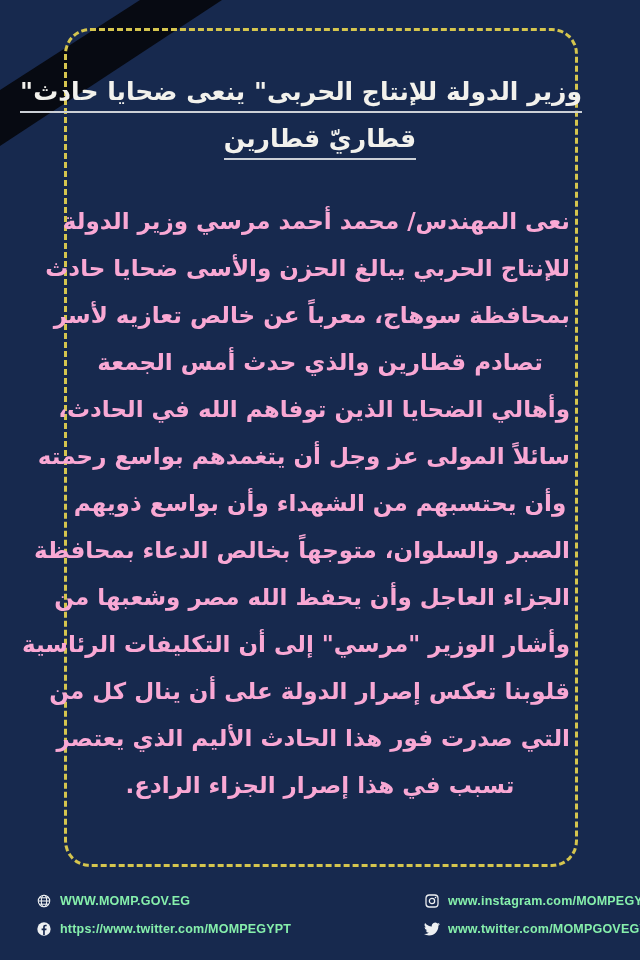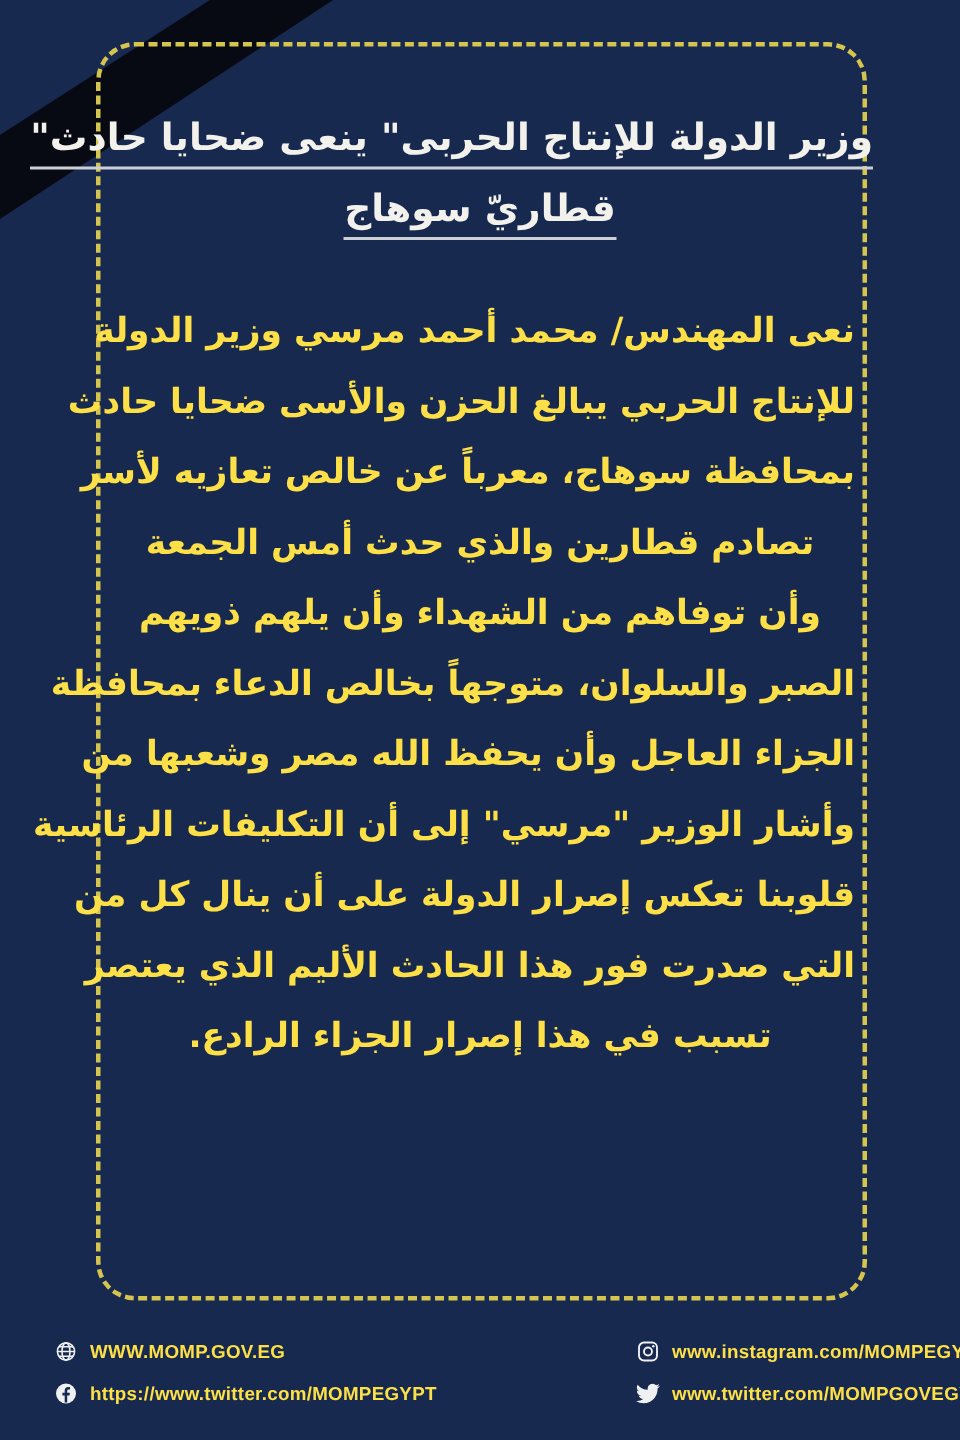--- a/index.html
+++ b/index.html
@@ -20,61 +20,63 @@
     color:#f2f1ec;font-weight:bold;font-size:25px;line-height:47px;
   }
   .title-line{white-space:nowrap;}
   .title-line > span{
     display:inline-block;border-bottom:2px solid #ccd0d6;padding-bottom:4px;
     line-height:30px;
   }
   .body-block{
     position:absolute;left:70px;right:70px;top:198px;z-index:3;
     direction:rtl;text-align:center;
-    color:#fde047;font-weight:bold;font-size:23px;line-height:47px;
+    color:#f9a8d4;font-weight:bold;font-size:23px;line-height:47px;
   }
   .body-line{white-space:nowrap;}
   .footer{
     position:absolute;left:0;top:884px;width:640px;height:66px;z-index:3;
     color:#eef0f2;font-family:"Liberation Sans",sans-serif;
     font-size:12.5px;font-weight:bold;letter-spacing:.2px;
   }
   .footer-col{position:absolute;top:6px;display:flex;flex-direction:column;gap:6px;}
   .footer-col.left{left:36px;}
   .footer-col.right{left:424px;}
   .footer-row{display:flex;align-items:center;gap:8px;height:22px;}
   .footer-row .icn{width:16px;height:16px;flex:0 0 16px;display:inline-flex;}
-  .footer-row a{color:#fde047;text-decoration:none;}
+  .footer-row a{color:#86efac;text-decoration:none;}
 </style>
 </head>
 <body>
 
 <div class="canvas">
 
   <svg class="ribbon-svg" width="640" height="960" viewBox="0 0 640 960" aria-hidden="true">
     <polygon points="140,0 222,0 0,146 0,90" fill="#070a12"></polygon>
   </svg>
 
   <div class="border-frame"></div>
 
   <div class="title-block" dir="rtl" lang="ar">
     <div class="title-line">
       <span>وزير الدولة للإنتاج الحربى" ينعى ضحايا حادث"</span>
     </div>
     <div class="title-line">
-      <span>قطاريّ سوهاج</span>
+      <span>قطاريّ قطارين</span>
     </div>
   </div>
 
   <div class="body-block" dir="rtl" lang="ar">
     <div class="body-line">نعى المهندس/ محمد أحمد مرسي وزير الدولة</div>
     <div class="body-line">للإنتاج الحربي يبالغ الحزن والأسى ضحايا حادث</div>
     <div class="body-line">بمحافظة سوهاج، معرباً عن خالص تعازيه لأسر</div>
     <div class="body-line">تصادم قطارين والذي حدث أمس الجمعة</div>
-    <div class="body-line">وأن توفاهم من الشهداء وأن يلهم ذويهم</div>
+    <div class="body-line">وأهالي الضحايا الذين توفاهم الله في الحادث،</div>
+    <div class="body-line">سائلاً المولى عز وجل أن يتغمدهم بواسع رحمته</div>
+    <div class="body-line">وأن يحتسبهم من الشهداء وأن بواسع ذويهم</div>
     <div class="body-line">الصبر والسلوان، متوجهاً بخالص الدعاء بمحافظة</div>
     <div class="body-line">الجزاء العاجل وأن يحفظ الله مصر وشعبها من</div>
     <div class="body-line">وأشار الوزير "مرسي" إلى أن التكليفات الرئاسية</div>
     <div class="body-line">قلوبنا تعكس إصرار الدولة على أن ينال كل من</div>
     <div class="body-line">التي صدرت فور هذا الحادث الأليم الذي يعتصر</div>
     <div class="body-line">تسبب في هذا إصرار الجزاء الرادع.</div>
   </div>
 
   <div class="footer">
 

